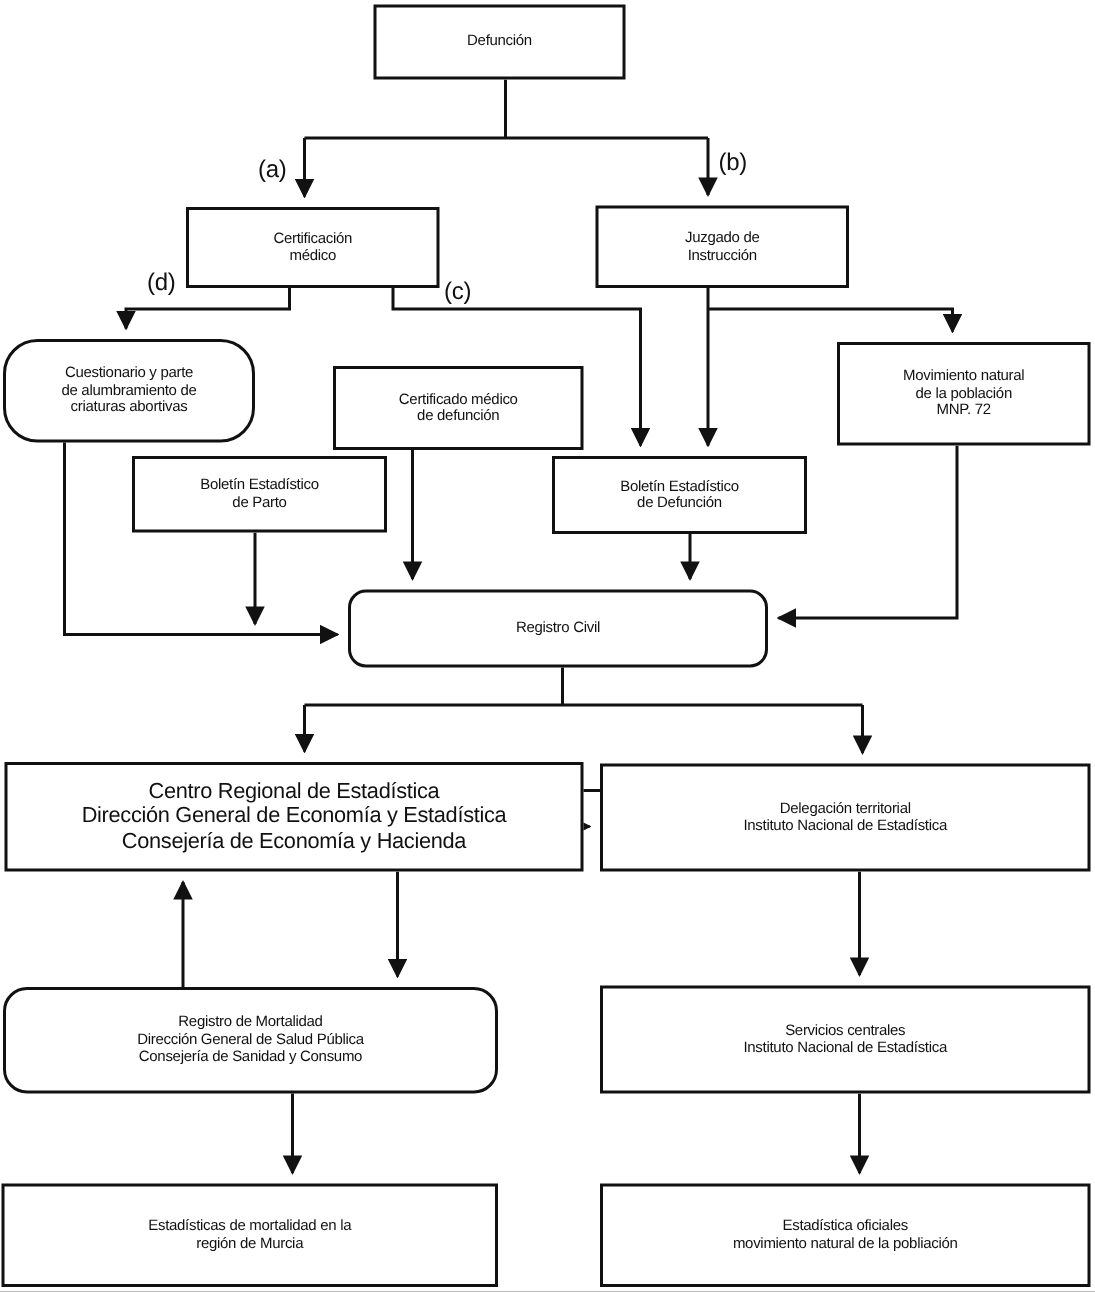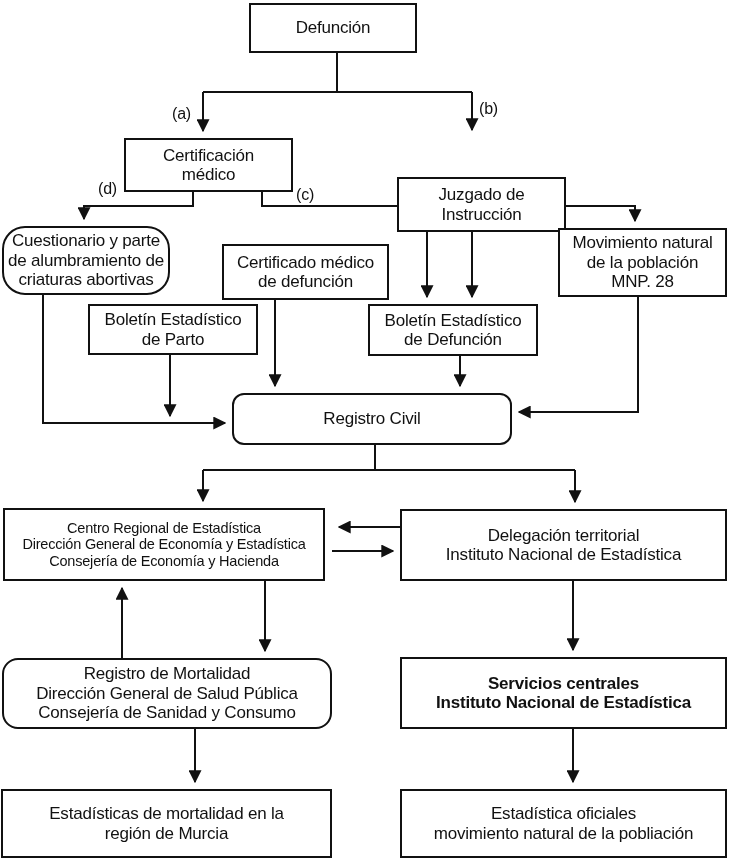--- a/index.html
+++ b/index.html
@@ -18,21 +18,21 @@
   }
   #wires{position:absolute;left:0;top:0;width:730px;height:861px;}
   .node{
     position:absolute;
     box-sizing:border-box;
     border:2px solid var(--line);
     background:var(--box-bg);
     display:flex;align-items:center;justify-content:center;
     text-align:center;
     white-space:pre-line;
-    font-size:17px;
+    font-size:10px;
     line-height:1.14;
     letter-spacing:-0.2px;
     padding:2px;
   }
   .edge-label{
     position:absolute;
     font-size:16px;
     letter-spacing:-0.2px;
     color:#111;
     white-space:nowrap;
@@ -89,54 +89,54 @@
 
       <path d="M573,729 V782" marker-end="url(#arr)"></path>
     </g>
   </svg>
 
   <div class="node" style="left:249px;top:3px;width:168px;height:50px;">Defunción</div>
 
   <div class="node" style="left:124px;top:138px;width:169px;height:54px;">Certificación
 médico</div>
 
-  <div class="node" style="left:397px;top:137px;width:169px;height:55px;margin-top:40px;">Juzgado de
+  <div class="node" style="left:397px;top:137px;width:169px;height:55px;">Juzgado de
 Instrucción</div>
 
   <div class="node" style="left:2px;top:226px;width:168px;height:69px;border-radius:23px;">Cuestionario y parte
 de alumbramiento de
 criaturas abortivas</div>
 
   <div class="node" style="left:222px;top:228px;width:167px;height:56px;margin-top:16px;">Certificado médico
 de defunción</div>
 
   <div class="node" style="left:88px;top:304px;width:170px;height:51px;">Boletín Estadístico
 de Parto</div>
 
   <div class="node" style="left:368px;top:304px;width:170px;height:52px;">Boletín Estadístico
 de Defunción</div>
 
   <div class="node" style="left:558px;top:228px;width:169px;height:69px;">Movimiento natural
 de la población
-MNP. 28</div>
+MNP. 72</div>
 
   <div class="node" style="left:232px;top:393px;width:280px;height:52px;border-radius:12px;">Registro Civil</div>
 
-  <div class="node" style="left:3px;top:508px;width:322px;height:73px;font-size:14.5px;">Centro Regional de Estadística
+  <div class="node" style="left:3px;top:508px;width:386px;height:73px;font-size:14.5px;">Centro Regional de Estadística
 Dirección General de Economía y Estadística
 Consejería de Economía y Hacienda</div>
 
   <div class="node" style="left:400px;top:509px;width:327px;height:72px;">Delegación territorial
 Instituto Nacional de Estadística</div>
 
   <div class="node" style="left:2px;top:658px;width:330px;height:71px;border-radius:16px;">Registro de Mortalidad
 Dirección General de Salud Pública
 Consejería de Sanidad y Consumo</div>
 
-  <div class="node" style="left:400px;top:657px;width:327px;height:72px;font-weight:bold;">Servicios centrales
+  <div class="node" style="left:400px;top:657px;width:327px;height:72px;">Servicios centrales
 Instituto Nacional de Estadística</div>
 
   <div class="node" style="left:1px;top:789px;width:331px;height:69px;">Estadísticas de mortalidad en la
 región de Murcia</div>
 
   <div class="node" style="left:400px;top:789px;width:327px;height:69px;">Estadística oficiales
 movimiento natural de la pobliación</div>
 
   <span class="edge-label" style="left:172px;top:105px;">(a)</span>
   <span class="edge-label" style="left:479px;top:100px;">(b)</span>

